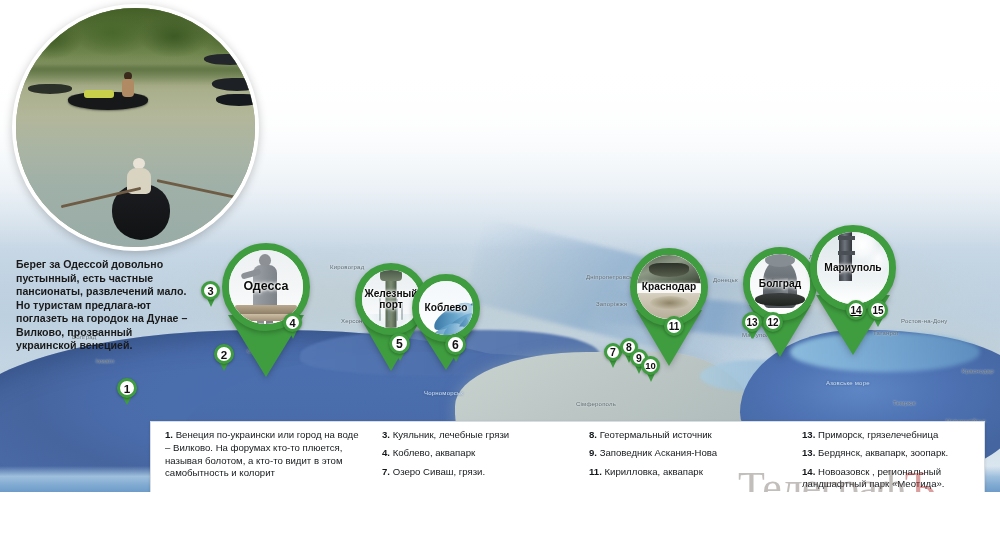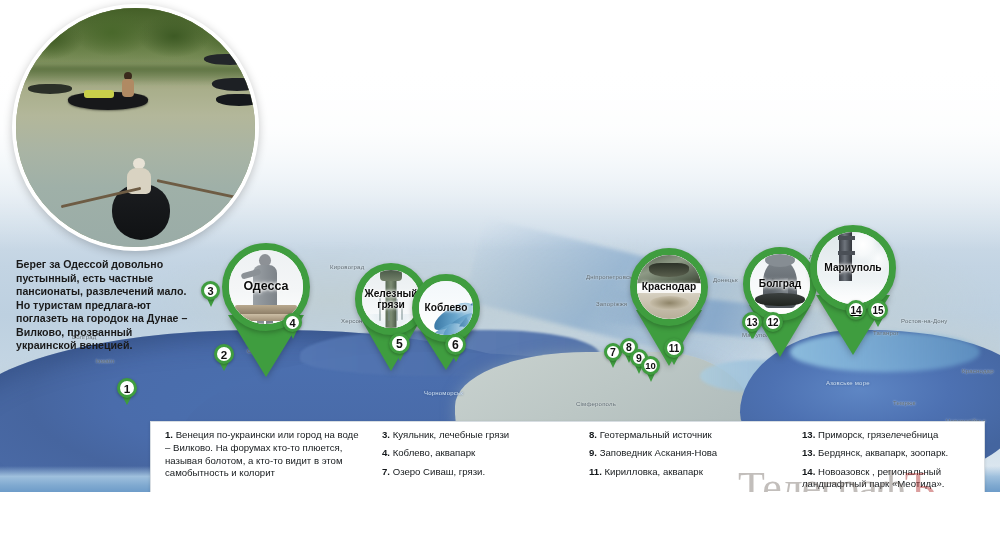--- a/index.html
+++ b/index.html
@@ -324,21 +324,21 @@
             <div class="gy-spray"></div>
             <div class="gy-pipe"></div>
             <div class="gy-cap"></div>
      <div class="gy-jet" style="left:30%;top:48%;height:40%"></div>
             <div class="gy-jet" style="left:44%;top:52%;height:36%"></div>
      <div class="gy-jet" style="left:58%;top:50%;height:38%"></div>
             <div class="gy-jet" style="left:68%;top:56%;height:30%"></div>
           </div>
       <div class="bm-label" style="font-size:10.2px">
             <span style="display:block">Железный</span>
-            <span style="display:block">грязи</span>
+            <span style="display:block">порт</span>
           </div>
     </div>
       </div>
       <div class="big-marker" style="left: 412px; top: 274px; --d: 68px; --t: 44px;">
         <div class="bm-tail"></div>
     <div class="bm-head">
       <div class="bm-art art-dolph">
             <div class="dolphin d1"></div>
             <div class="dolphin d2"></div>
             <div class="dolphin d3"></div>
@@ -425,21 +425,21 @@
                  <div class="pin-head">8</div>
       </div>
       <div class="pin" style="left: 630px; top: 349px; --w: 18px; --fs: 10.44px;">
         <div class="pin-tail"></div>
                  <div class="pin-head">9</div>
       </div>
       <div class="pin" style="left: 641px; top: 356px; --w: 19px; --fs: 9.5px;">
         <div class="pin-tail"></div>
                  <div class="pin-head">10</div>
       </div>
-      <div class="pin" style="left: 664px; top: 338px; --w: 20px; --fs: 10px;">
+      <div class="pin" style="left: 664px; top: 316px; --w: 20px; --fs: 10px;">
         <div class="pin-tail"></div>
                  <div class="pin-head">11</div>
       </div>
       <div class="pin" style="left: 723px; top: 312px; padding-left: 40px; --w: 20px; --fs: 10px;">
         <div class="pin-tail"></div>
                  <div class="pin-head">12</div>
       </div>
       <div class="pin" style="left: 742px; top: 312px; --w: 20px; --fs: 10px;">
         <div class="pin-tail"></div>
                  <div class="pin-head">13</div>

